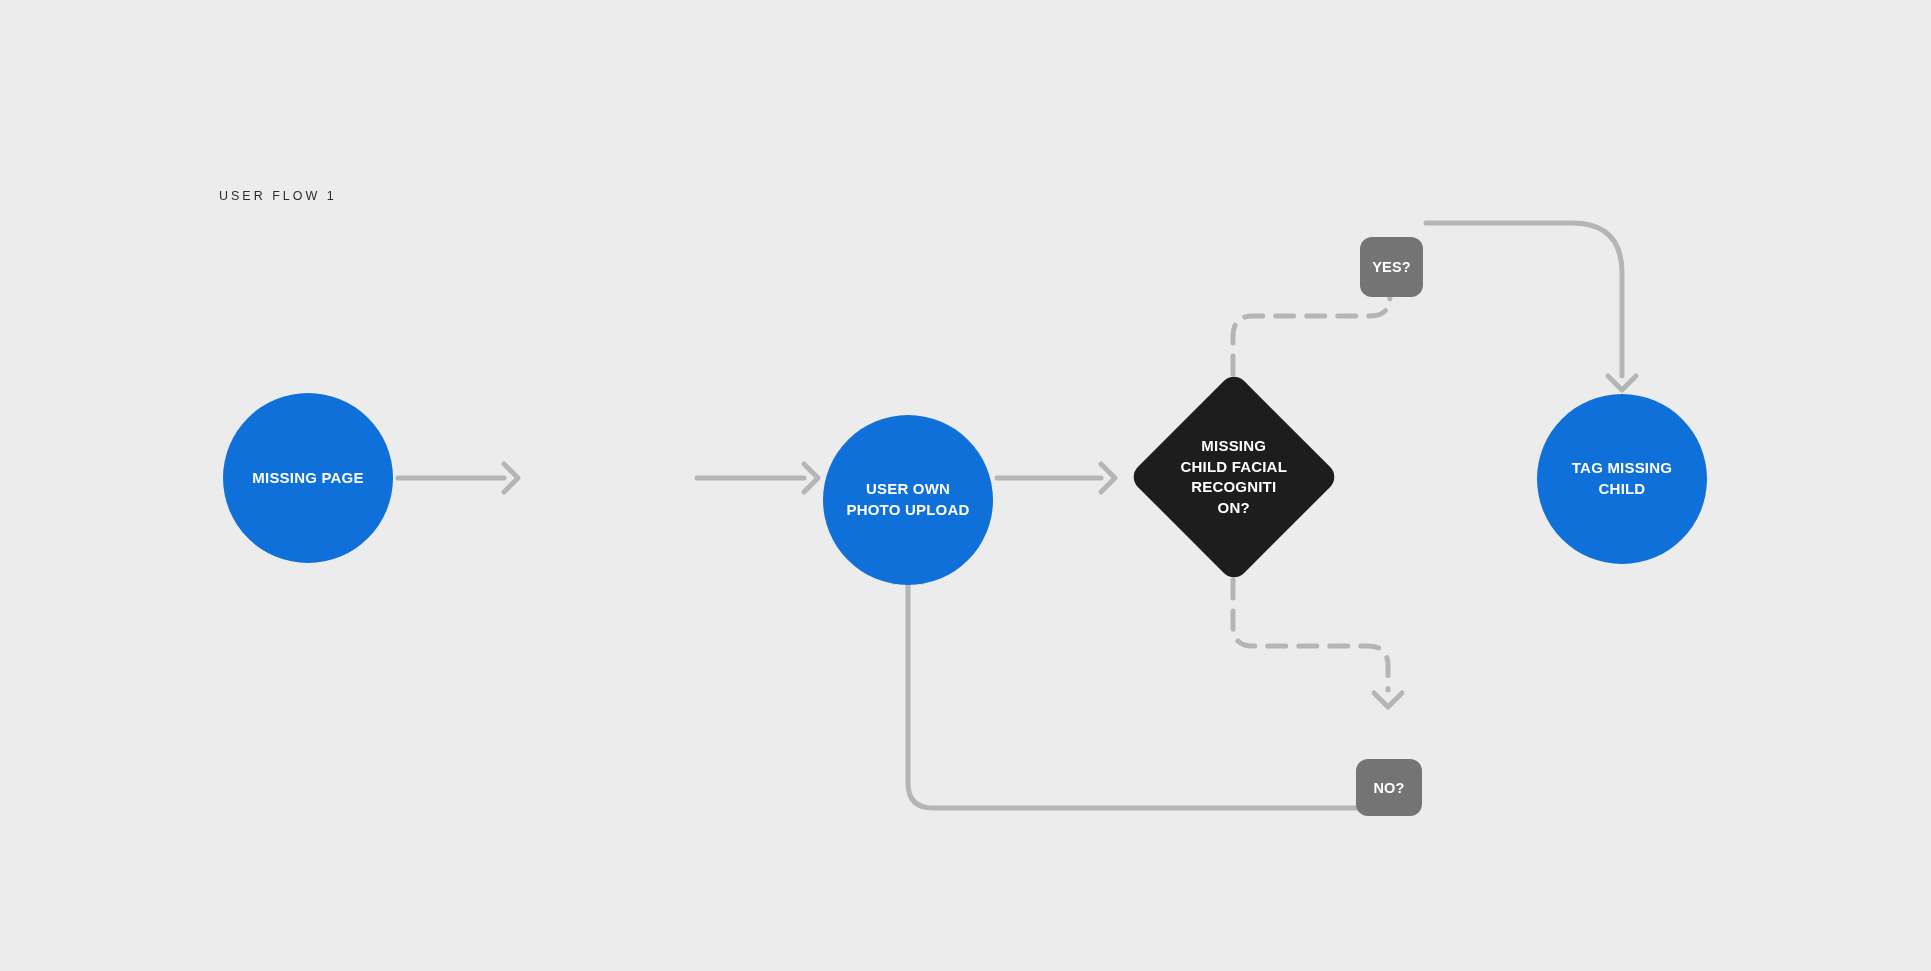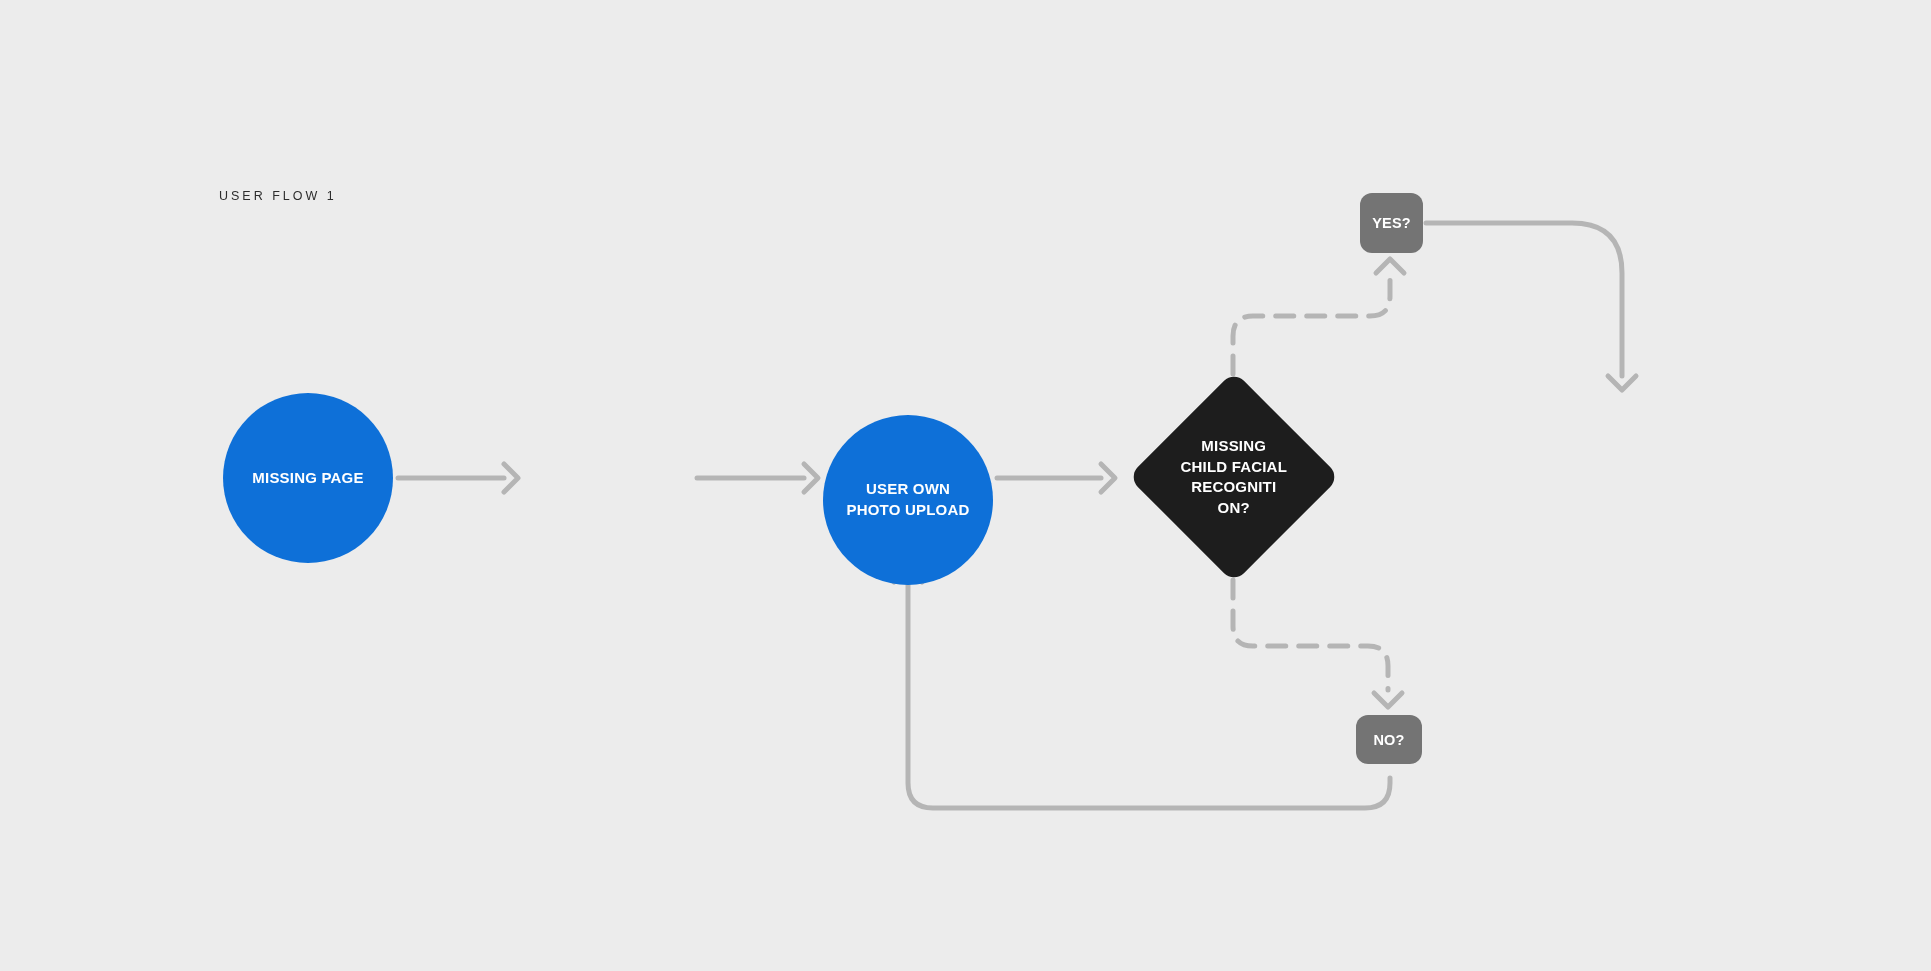--- a/index.html
+++ b/index.html
@@ -92,23 +92,24 @@
     position: absolute;
     border-radius: 12px;
     background: var(--node-gray);
     color: var(--text-light);
     font-weight: bold;
     font-size: 14.5px;
     display: flex;
     align-items: center;
     justify-content: center;
     letter-spacing: 0.2px;
+    margin-top: 44px;
   }
   .box-yes { left: 1360px; top: 193px; width: 63px; height: 60px; }
-  .box-no  { left: 1356px; top: 715px; width: 66px; height: 49px; }
+  .box-no  { left: 1356px; top: 715px; width: 66px; height: 57px; }
 </style>
 </head>
 <body>
 
 <div class="canvas">
 
   <svg class="connector-layer" viewBox="0 0 1931 971" xmlns="http://www.w3.org/2000/svg">
 
     <path d="M398 478 H504"></path>
     <path d="M504 464 L518 478 L504 492"></path>
@@ -152,14 +153,18 @@
   </div>
 
   <div class="answer-box box-yes">
     <span>YES?</span>
   </div>
 
   <div class="answer-box box-no">
     <span>NO?</span>
   </div>
 
+  <div class="circle-node circle-tag">
+    <span>TAG MISSING
+CHILD</span>
+  </div>
 
 </div>
 
 </body></html>

